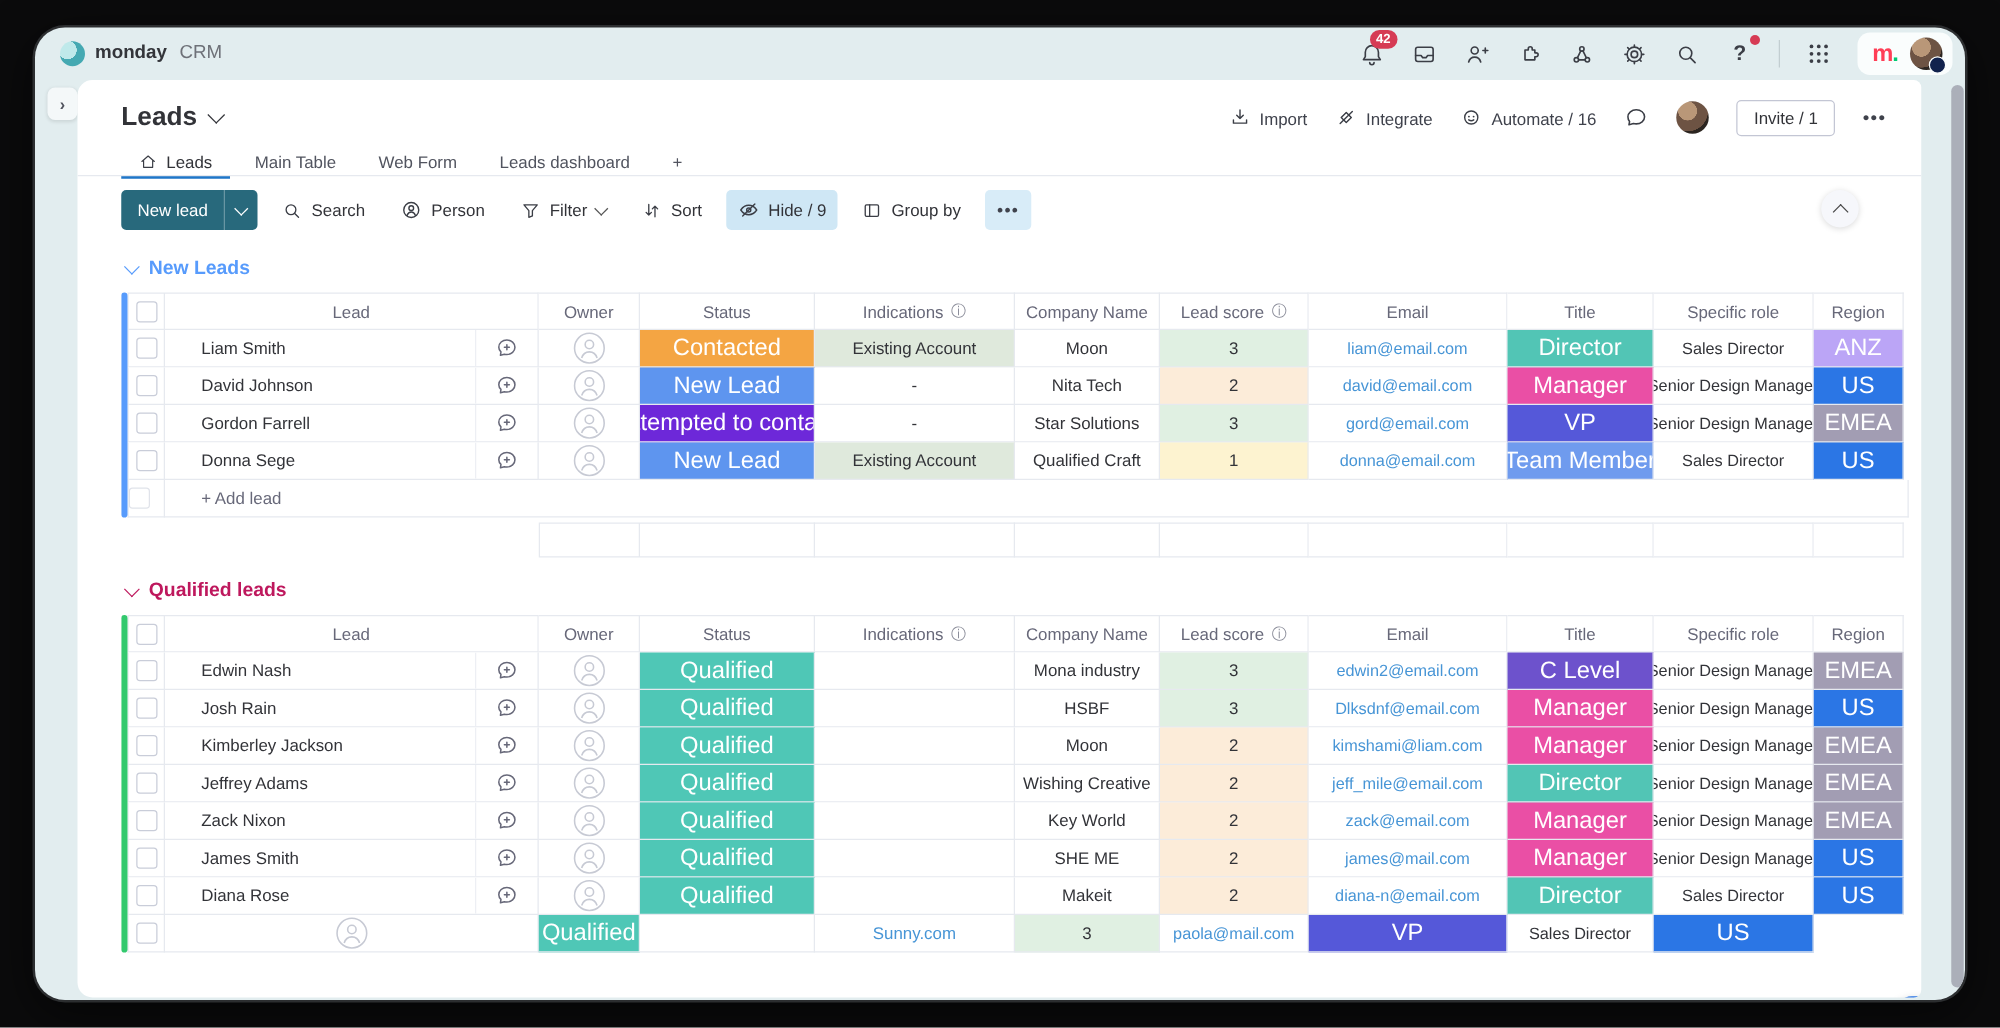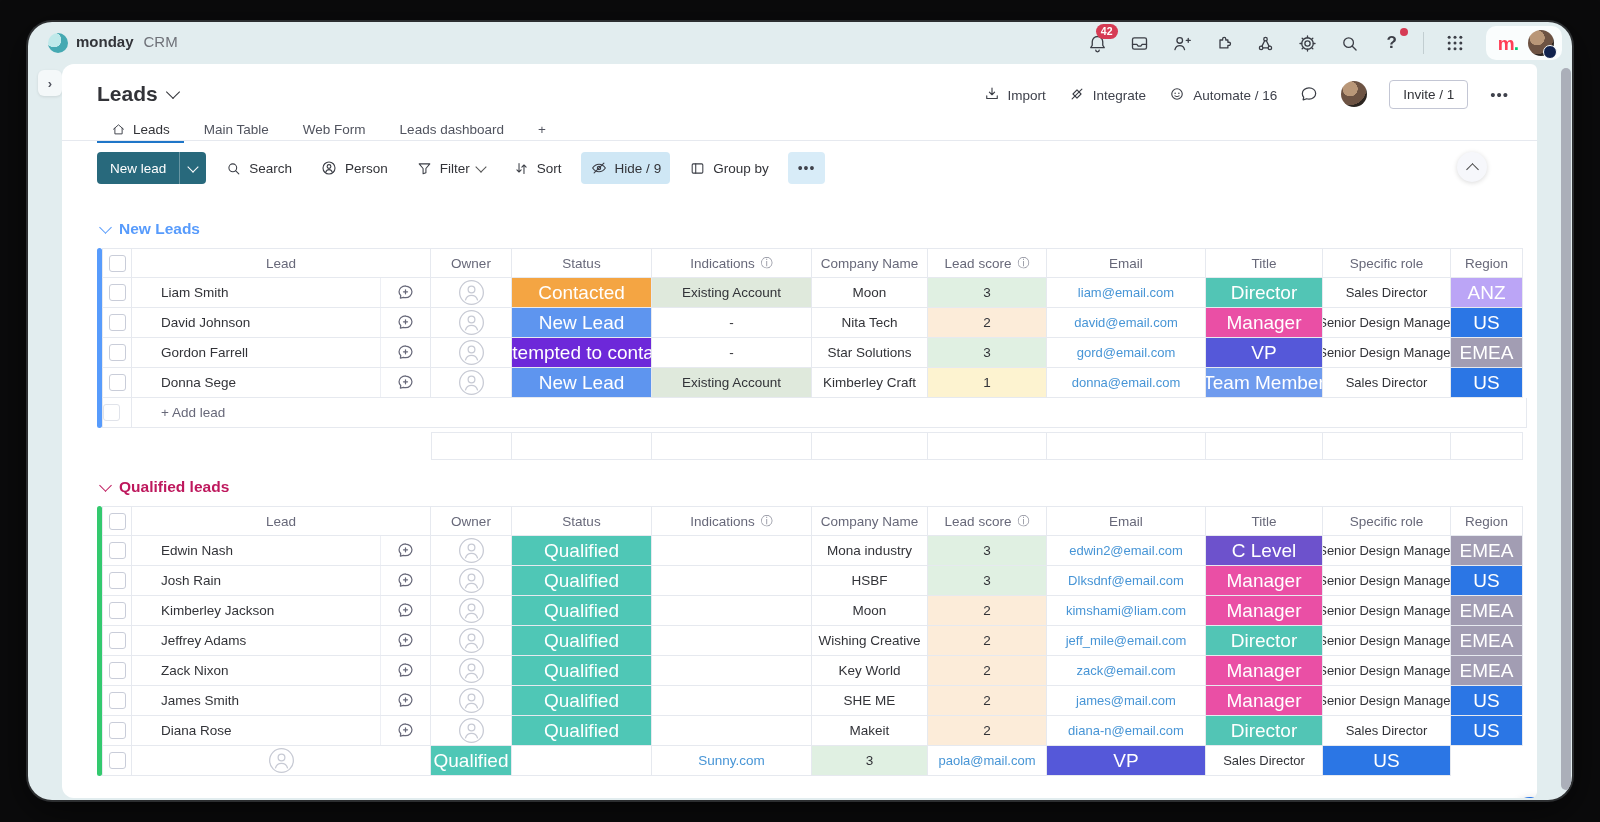--- a/index.html
+++ b/index.html
@@ -62,21 +62,21 @@
   .wcaret{width:7px;height:7px;border-right:1.6px solid #fff;border-bottom:1.6px solid #fff;transform:rotate(45deg);margin-top:-3px;}
   .tool{display:flex;align-items:center;gap:7px;height:32px;padding:0 9px;border-radius:4px;font-size:13.5px;color:#323338;}
   .tool svg{display:block;}
   .tool.hl{background:#cfe7f5;}
   .tool.more{background:#d8ecf8;padding:0 10px;font-size:14px;letter-spacing:1px;color:#40434d;}
   .gcaret{width:7px;height:7px;border-right:1.5px solid #555;border-bottom:1.5px solid #555;transform:rotate(45deg);margin-top:-3px;}
   .collapse{position:absolute;right:50px;top:88px;width:30px;height:30px;border-radius:50%;background:#f6f7fb;
             box-shadow:0 1px 5px rgba(0,0,0,.15);display:flex;align-items:center;justify-content:center;}
   .upcaret{width:8px;height:8px;border-left:1.8px solid #444;border-top:1.8px solid #444;transform:rotate(45deg);margin-top:4px;}
   
-  .content{position:absolute;left:35px;top:138px;width:1440px;bottom:0;overflow:hidden;}
+  .content{position:absolute;left:35px;top:124px;width:1440px;bottom:0;overflow:hidden;}
   .gtitle{display:flex;align-items:center;gap:9px;font-size:15.5px;font-weight:600;height:22px;margin:16px 0 8px 4px;}
   .gtitle .chev{width:8px;height:8px;border-right:1.8px solid currentColor;border-bottom:1.8px solid currentColor;
                 transform:rotate(45deg);margin-top:-4px;}
   .tbl{position:relative;padding-left:5px;width:1425px;}
   .accent{position:absolute;left:0;top:0;width:5px;border-radius:5px;}
   .row{display:grid;grid-template-columns:30px 299px 81px 140px 160px 116px 119px 159px 117px 128px 72px;height:30px;}
   .cell{box-sizing:border-box;border-right:1px solid #e6e9ef;border-bottom:1px solid #e6e9ef;background:#fff;
         display:flex;align-items:center;justify-content:center;font-size:13.5px;color:#323338;overflow:hidden;white-space:nowrap;}
   .row.hdr .cell{border-top:1px solid #e6e9ef;color:#676879;font-size:13.5px;}
   .cell.cb{border-left:1px solid #e6e9ef;}
@@ -450,21 +450,21 @@
               </div>
               <div class="cell">
                 <svg width="27" height="27" viewBox="0 0 28 28" fill="none" stroke="#c7cad4" stroke-width="1.3">
                   <circle cx="14" cy="14" r="12.3" fill="#fff"></circle>
                   <circle cx="14" cy="11" r="3.5"></circle>
                   <path d="M7.6 22.2c1-3.4 3.4-5.1 6.4-5.1s5.4 1.7 6.4 5.1"></path>
                 </svg>
               </div>
               <div class="cell fill" style="background: rgb(94, 149, 239);">New Lead</div>
               <div class="cell" style="background: rgb(223, 233, 220);">Existing Account</div>
-              <div class="cell">Kimberley Craft</div>
+              <div class="cell">Qualified Craft</div>
               <div class="cell scorecell" style="background: rgb(253, 243, 208);">1</div>
               <div class="cell emaillink">donna@email.com</div>
               <div class="cell fill" style="background: rgb(111, 155, 238);">Team Member</div>
               <div class="cell" style="font-size: 13px;">Sales Director</div>
               <div class="cell fill" style="background: rgb(43, 118, 229);">US</div>
             </div>
             <div class="addrow">
               <div class="cell cb">
                 <span class="checkbox" style="border-color: rgb(224, 227, 234);"></span>
               </div>

